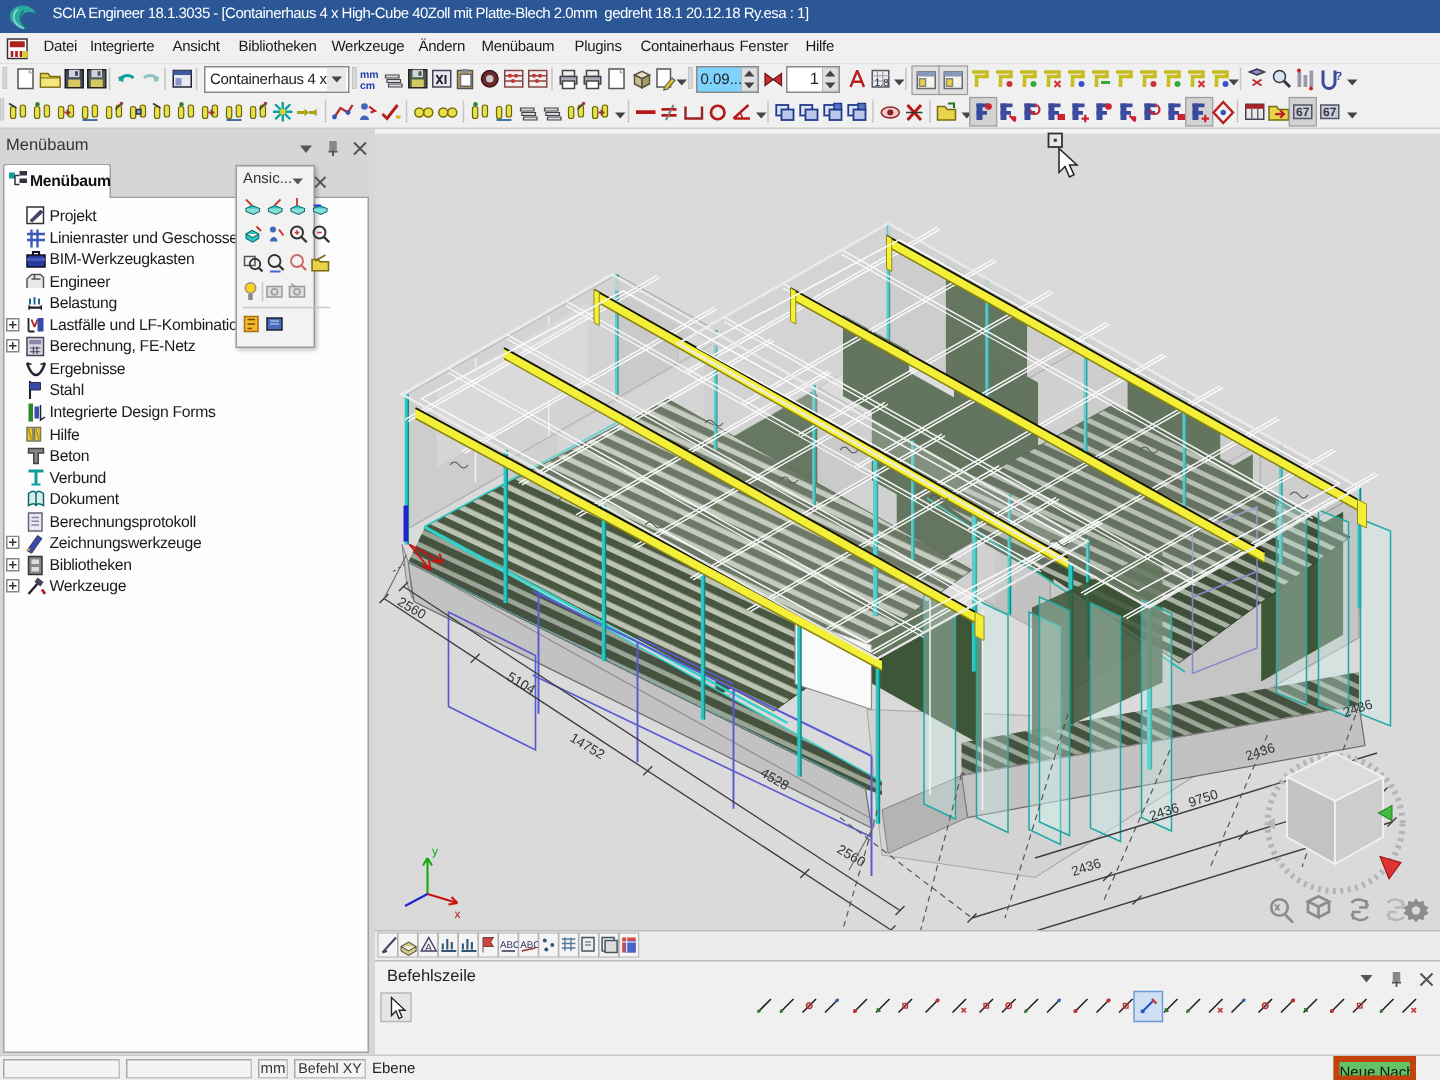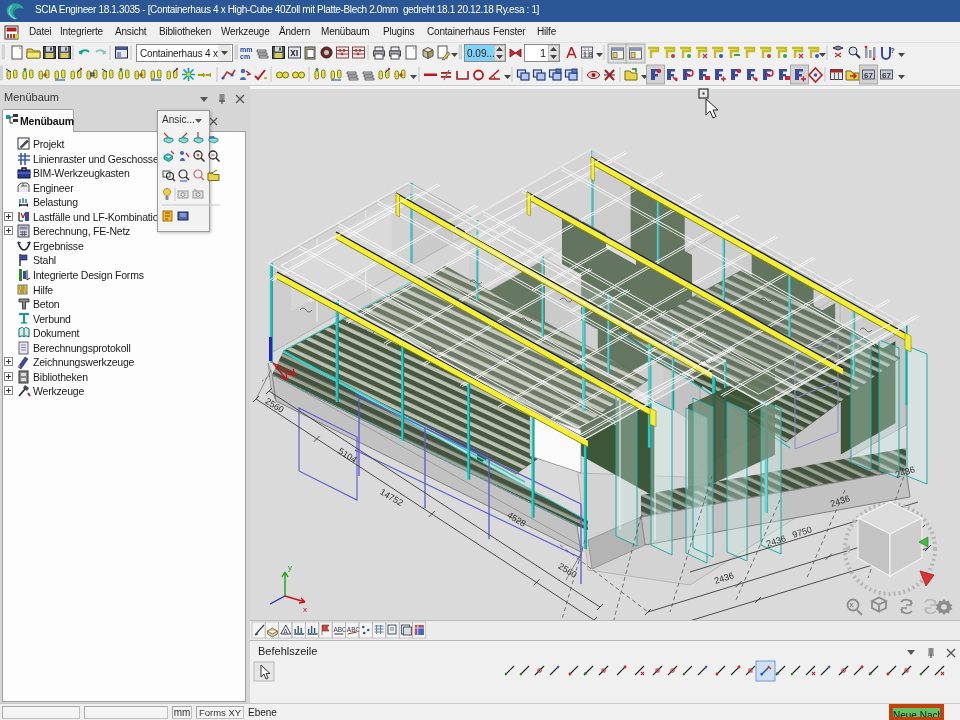--- a/index.html
+++ b/index.html
@@ -1215,21 +1215,21 @@
         <g transform="translate(682,3)">
           <path d="M3 12 L12 3" stroke="#222" stroke-width="1.1"></path>
           <path d="M9 9 l3 3 m-3 0 l3 -3" stroke="#c03030" stroke-width="1.1"></path>
         </g>
       </svg></div>
   </div>
 <div id="statusbar">
     <div class="cell" style="left:2px;width:78px;"></div>
     <div class="cell" style="left:84px;width:84px;"></div>
     <div class="cell" style="left:172px;width:20px;">mm</div>
-    <div class="cell" style="left:196px;width:48px;font-size:9.5px;">Forms XY</div>
+    <div class="cell" style="left:196px;width:48px;font-size:9.5px;">Befehl XY</div>
     <span class="abs" style="left:248px;top:3px;font-size:10px;color:#222;">Ebene</span>
     <div class="abs" style="left:889px;top:0px;width:55px;height:17px;background:#63c263;border:4px solid #c2410c;font-size:10px;color:#111;text-align:left;line-height:15px;overflow:hidden;white-space:nowrap;">Neue Nachricht</div>
   </div>
 <div class="abs" style="left:157px;top:110px;width:53px;height:122px;background:#f2f2f2;border:1px solid #9a9a9a;box-shadow:1px 1px 3px rgba(0,0,0,0.25);z-index:40;">
     <span class="abs" style="left:4px;top:3px;font-size:10px;color:#333;">Ansic...</span>
     <svg class="abs" style="left:36px;top:6px" width="26" height="10">
       <path d="M1 2 l3.5 4 3.5 -4z" fill="#555"></path>
       <path d="M16 1 l7 7 m0 -7 l-7 7" stroke="#555" stroke-width="1.3"></path>
     </svg>
     <svg class="abs" style="left:2px;top:18px" width="62" height="102">

